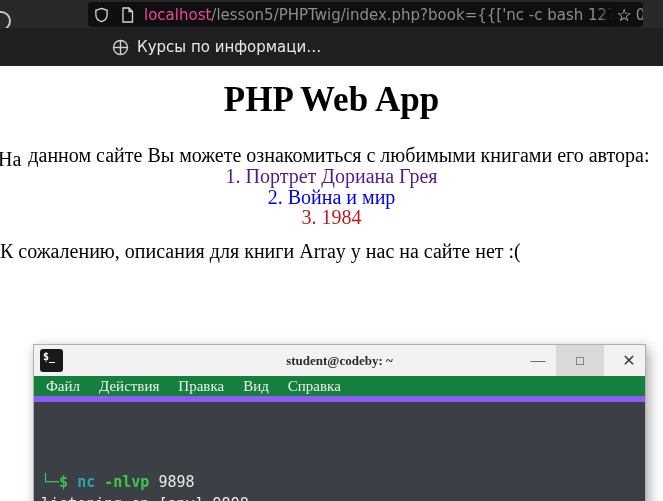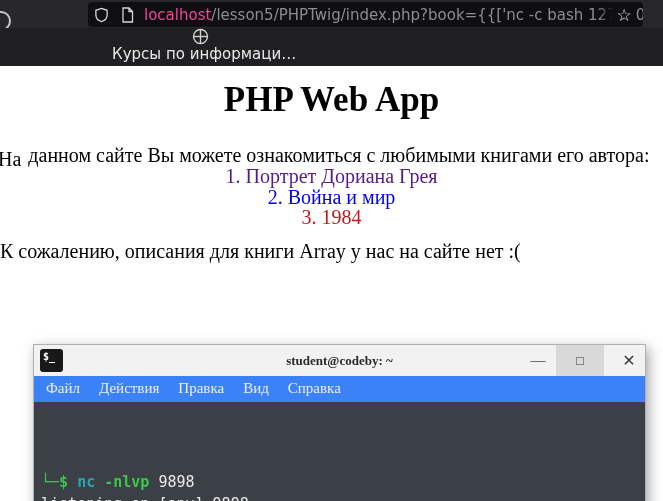--- a/index.html
+++ b/index.html
@@ -27,21 +27,21 @@
   #url-text { margin-left:4px; }
   #url-host { color:#ec4899; }
   #star-btn {
     position:absolute; right:8px; top:1px; width:22px; height:24px;
     color:#e4e4e8; font-size:17px; line-height:24px; text-align:center;
     background:#0f0f12; box-shadow:-8px 0 8px #0f0f12;
   }
   .bm-item { position:absolute; top:0; height:38px; display:flex; align-items:center;
     color:#e8e8e8; font-size:15px; white-space:nowrap; }
   #bm-1 { left:3px; }
-  #bm-2 { left:112px;flex-direction:column; }
+  #bm-2 { left:112px; }
   .shift-down { display:inline-block; transform:translateY(6px); }
   .bm-globe { margin-right:8px; display:inline-flex; }
 
   
   #page { position:absolute; left:0; top:66px; width:663px; height:485px; background:#fff;
     font-family:"Liberation Serif","DejaVu Serif",serif; color:#000; }
   #page-title { position:absolute; top:14px; width:100%; text-align:center;
     font-size:35px; font-weight:bold; }
   #intro { position:absolute; top:78px; width:100%; text-align:left; font-size:20px; }
   #intro .shift-down2 { display:inline-block; transform:translate(-2px,4px); }
@@ -64,21 +64,21 @@
   }
   #term-title { position:absolute; left:0; right:0; top:0; height:31px; line-height:31px;
     text-align:center; font-size:13px; font-weight:bold; color:#2b2b2b; }
   .tb-btn { position:absolute; top:0; height:31px; line-height:31px; text-align:center;
     color:#3c3c3c; font-size:15px; }
   #btn-min { left:489px; width:30px; }
   #btn-max { left:522px; width:48px; background:#d9d9d9; font-size:13px; }
   #btn-close { left:578px; width:34px; font-size:16px; }
 
   #term-menubar {
-    height:26px; background:#3b82f6; border-bottom:1px solid #8b5cf6; flex:0 0 auto;
+    height:26px; background:#15803d; border-bottom:6px solid #8b5cf6; flex:0 0 auto;
     display:flex; align-items:center; gap:19px; padding-left:12px;
     color:#efefef; font-size:15px;
   }
   #term-body {
     position:relative; flex:1 1 auto; background:#3b4047;
     font-family:"DejaVu Sans Mono",monospace; font-size:15px; line-height:22.3px;
     padding:2px 0 0 7px; color:#e8e8e6; white-space:pre; overflow:hidden;
   }
   .tc-fg { color:#e8e8e6; }
   .tc-green { color:#3ec44a; font-weight:bold; }

